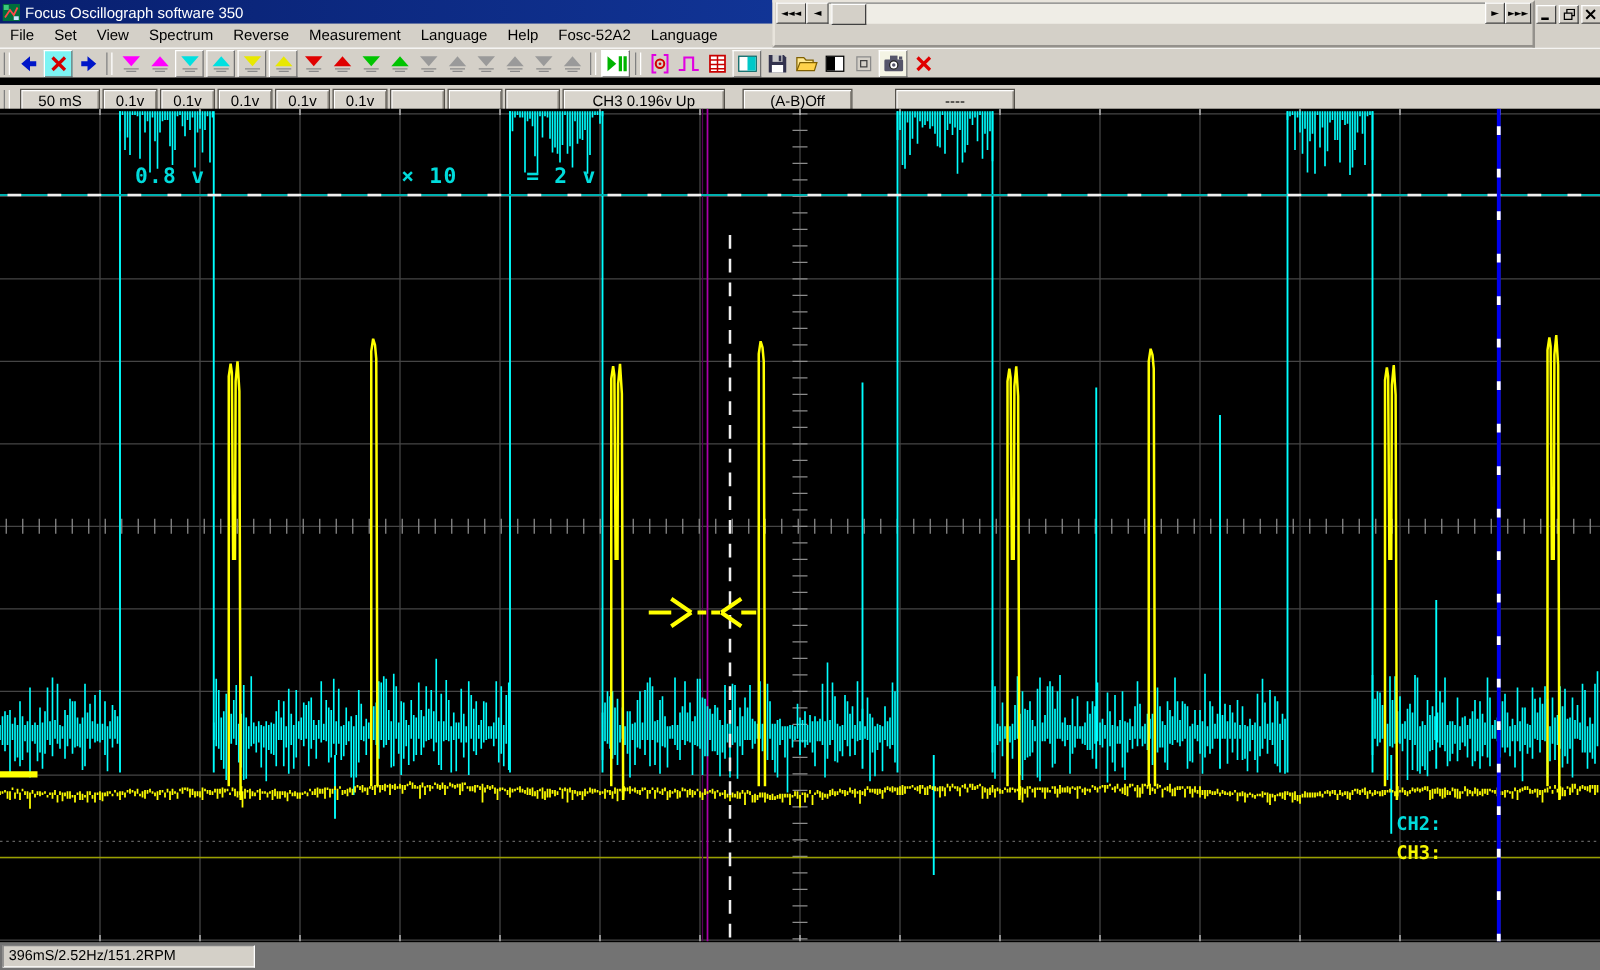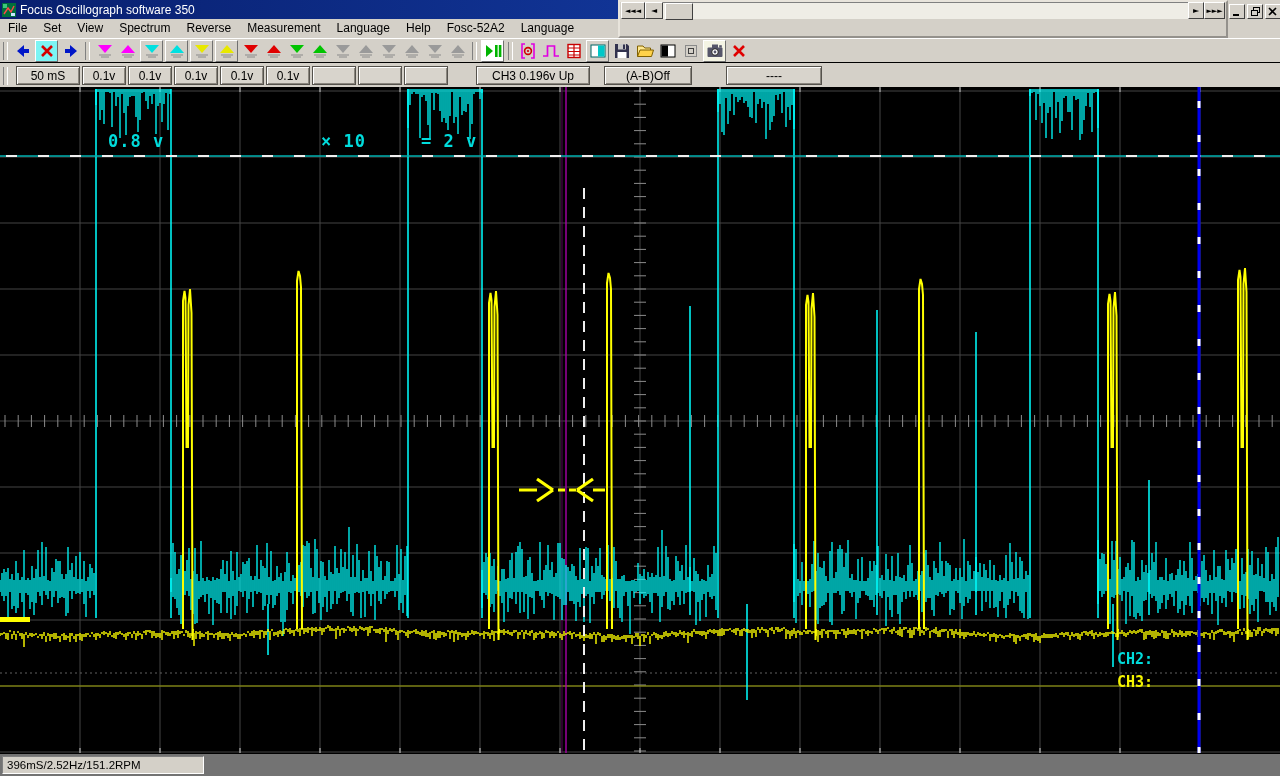--- a/index.html
+++ b/index.html
@@ -20,21 +20,21 @@
   .menubar{left:0;top:19px;width:1280px;height:19px;background:#d4d0c8;display:flex;align-items:center;
     border-bottom:1px solid #b8b4ac;}
   .menu-item{font-size:12px;color:#000;padding:0 8px;line-height:19px;}
   
   .toolbar1{left:0;top:38px;width:1280px;height:24px;background:#d4d0c8;display:flex;align-items:center;
     border-top:1px solid #fff;}
   .tb-sep{width:3px;height:18px;border-left:1px solid #808080;border-right:1px solid #fff;margin:0 3px;}
   .tb-icon{width:21px;height:20px;display:flex;align-items:center;justify-content:center;margin:0 1px;}
   .tb-icon.boxed{border:1px solid;border-color:#fff #707070 #707070 #fff;}
   .toolbar2{left:0;top:62px;width:1280px;height:25px;background:#d4d0c8;display:flex;align-items:center;
-    border-top:1px solid #000000;}
+    border-top:6px solid #000000;}
   .tb2-btn{height:19px;background:#d8d4cc;border:1px solid #55524c;
     box-shadow:inset 1px 1px 0 #ffffff, inset -1px -1px 0 #8a867e;
     font-size:12px;color:#000;display:flex;align-items:center;justify-content:center;margin-right:2px;}
   
   .float-win{left:618px;top:0;width:610px;height:38px;background:#d4d0c8;z-index:7;
     border:2px outset #e8e4dc;box-sizing:border-box;}
   .float-title{height:15px;margin:1px;background:linear-gradient(90deg,#7f7f7f,#bdbdbd);
     color:#f4f4f4;font-size:11px;font-weight:bold;line-height:15px;padding-left:4px;}
   .float-scroll{height:17px;margin:0 1px;display:flex;align-items:stretch;}
   .sb-btn{background:#d4d0c8;border:1px solid;border-color:#fff #404040 #404040 #fff;
@@ -291,21 +291,21 @@
     <div class="tb-sep" style="margin-right: 8px;"></div>
     <button class="tb2-btn" style="width: 64px;">50 mS</button>
     <button class="tb2-btn" style="width: 44px;">0.1v</button>
     <button class="tb2-btn" style="width: 44px;">0.1v</button>
     <button class="tb2-btn" style="width: 44px;">0.1v</button>
     <button class="tb2-btn" style="width: 44px;">0.1v</button>
     <button class="tb2-btn" style="width: 44px;">0.1v</button>
     <button class="tb2-btn" style="width: 44px;"></button>
     <button class="tb2-btn" style="width: 44px;"></button>
     <button class="tb2-btn" style="width: 44px;"></button>
-    <button class="tb2-btn" style="width: 114px; margin-left: 26px;">CH3 0.196v Up</button>
+    <button class="tb2-btn" style="width: 130px; ">CH3 0.196v Up</button>
     <button class="tb2-btn" style="width: 88px; margin-left: 12px;">(A-B)Off</button>
     <button class="tb2-btn" style="width: 96px; margin-left: 32px;">----</button>
   </div>
 
 <div class="abs float-win">
   <div class="float-scroll">
     <button class="sb-btn" style="width:24px">◄◄◄</button>
     <button class="sb-btn" style="width:18px;font-size:8px">◄</button>
     <div class="sb-track">
       <div class="sb-thumb"></div>

